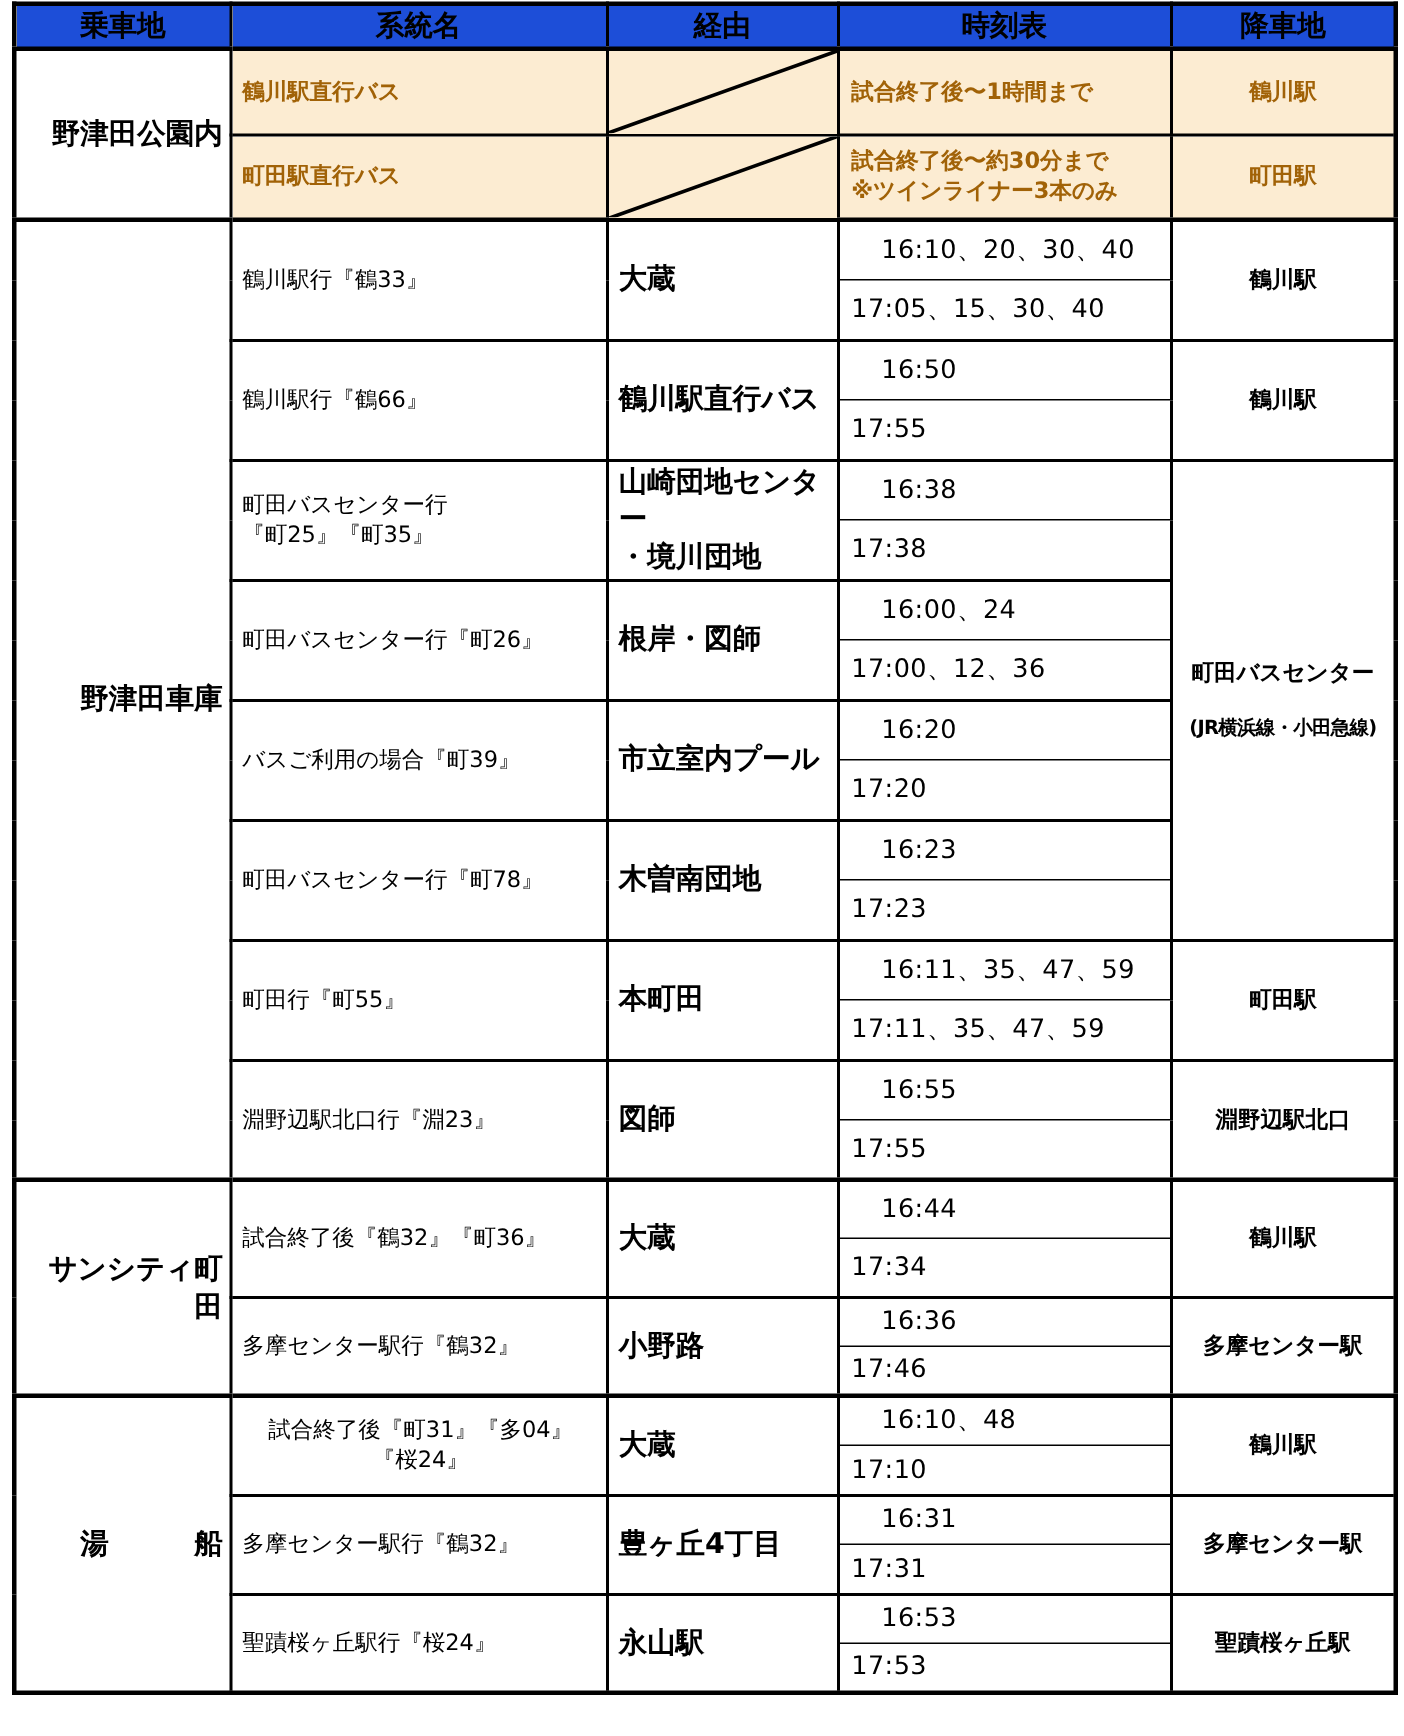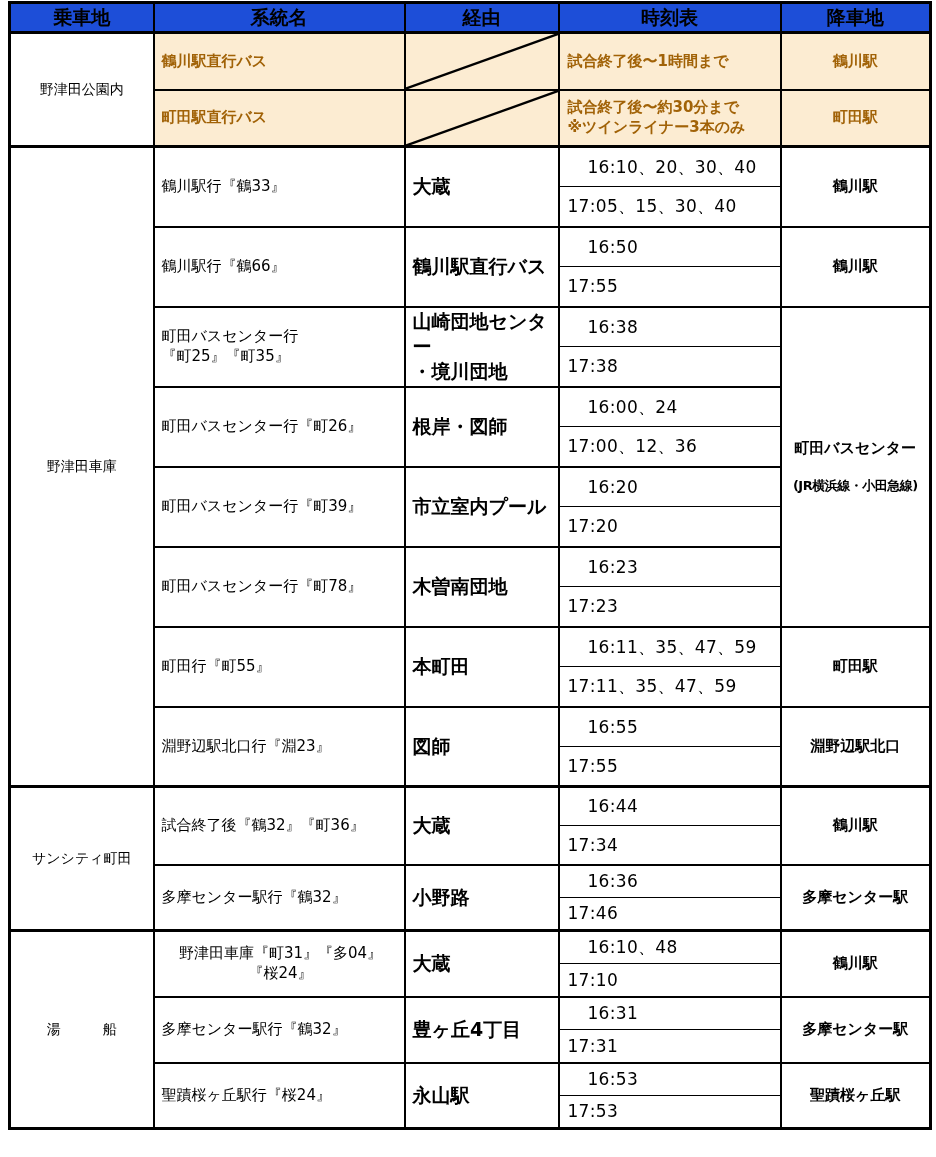--- a/index.html
+++ b/index.html
@@ -7,21 +7,21 @@
   .wrap{padding:1px 7px 4px 8px;}
   .title{font-size:17px;font-weight:bold;text-decoration:underline;padding:1px 0 2px 0;letter-spacing:0.5px;}
   table{border-collapse:collapse;table-layout:fixed;width:921px;border:3px solid #000;}
   th,td{border:2px solid #000;vertical-align:middle;box-sizing:border-box;padding:0 4px;white-space:pre-line;line-height:1.3;overflow:hidden;}
   th{background:#1d4ed8;font-size:19px;font-weight:bold;text-align:center;height:30px;}
   tr.sec > td{border-top:3px solid #000;}
   td.tt{border-bottom:1px solid #000;padding-left:28px;}
   td.tb{border-top:1px solid #000;}
   .h57{height:57px;} .h40{height:40px;} .h39{height:39px;} .h33{height:33px;}
   .c{text-align:center;}
-  .bd{font-weight:normal;font-size:14px;text-align:center;}
+  .bd{font-weight:bold;font-size:19px;text-align:right;}
   .nm{font-weight:normal;font-size:15px;padding-left:7px;}
   .via{font-weight:bold;font-size:19px;padding-left:7px;}
   .tm{font-size:17px;padding-left:8px;font-weight:normal;letter-spacing:0.3px;}
   .ds{font-weight:bold;font-size:15px;text-align:center;padding:0 2px;}
   .note{font-size:13px;font-weight:bold;letter-spacing:-0.5px;}
   .hl{background:#fcecd2;}
   .rd{color:#a16207;font-weight:bold;}
   td.tm.rd{font-size:15px;letter-spacing:0;}
   td.diag{padding:0;position:relative;}
   td.diag svg{position:absolute;left:0;top:0;width:100%;height:100%;display:block;}
@@ -111,21 +111,21 @@
     <tr class="h40">
       <td rowspan="2" class="nm">町田バスセンター行『町26』</td>
       <td rowspan="2" class="via">根岸・図師</td>
       <td class="tm tt">16:00、24</td>
     </tr>
     <tr class="h40">
       <td class="tm tb">17:00、12、36</td>
     </tr>
 
     <tr class="h40">
-      <td rowspan="2" class="nm">町田バスセンター行『町39』</td>
+      <td rowspan="2" class="nm">バスご利用の場合『町39』</td>
       <td rowspan="2" class="via">市立室内プール</td>
       <td class="tm tt">16:20</td>
     </tr>
     <tr class="h40">
       <td class="tm tb">17:20</td>
     </tr>
 
     <tr class="h40">
       <td rowspan="2" class="nm">町田バスセンター行『町78』</td>
       <td rowspan="2" class="via">木曽南団地</td>
@@ -170,21 +170,21 @@
       <td rowspan="2" class="via">小野路</td>
       <td class="tm tt">16:36</td>
       <td rowspan="2" class="ds">多摩センター駅</td>
     </tr>
     <tr class="h33">
       <td class="tm tb">17:46</td>
     </tr>
 
     <tr class="sec h33">
       <td rowspan="6" class="bd">湯　　　船</td>
-      <td rowspan="2" class="nm c">野津田車庫『町31』『多04』
+      <td rowspan="2" class="nm c">試合終了後『町31』『多04』
 『桜24』</td>
       <td rowspan="2" class="via">大蔵</td>
       <td class="tm tt">16:10、48</td>
       <td rowspan="2" class="ds">鶴川駅</td>
     </tr>
     <tr class="h33">
       <td class="tm tb">17:10</td>
     </tr>
     <tr class="h33">
       <td rowspan="2" class="nm">多摩センター駅行『鶴32』</td>

